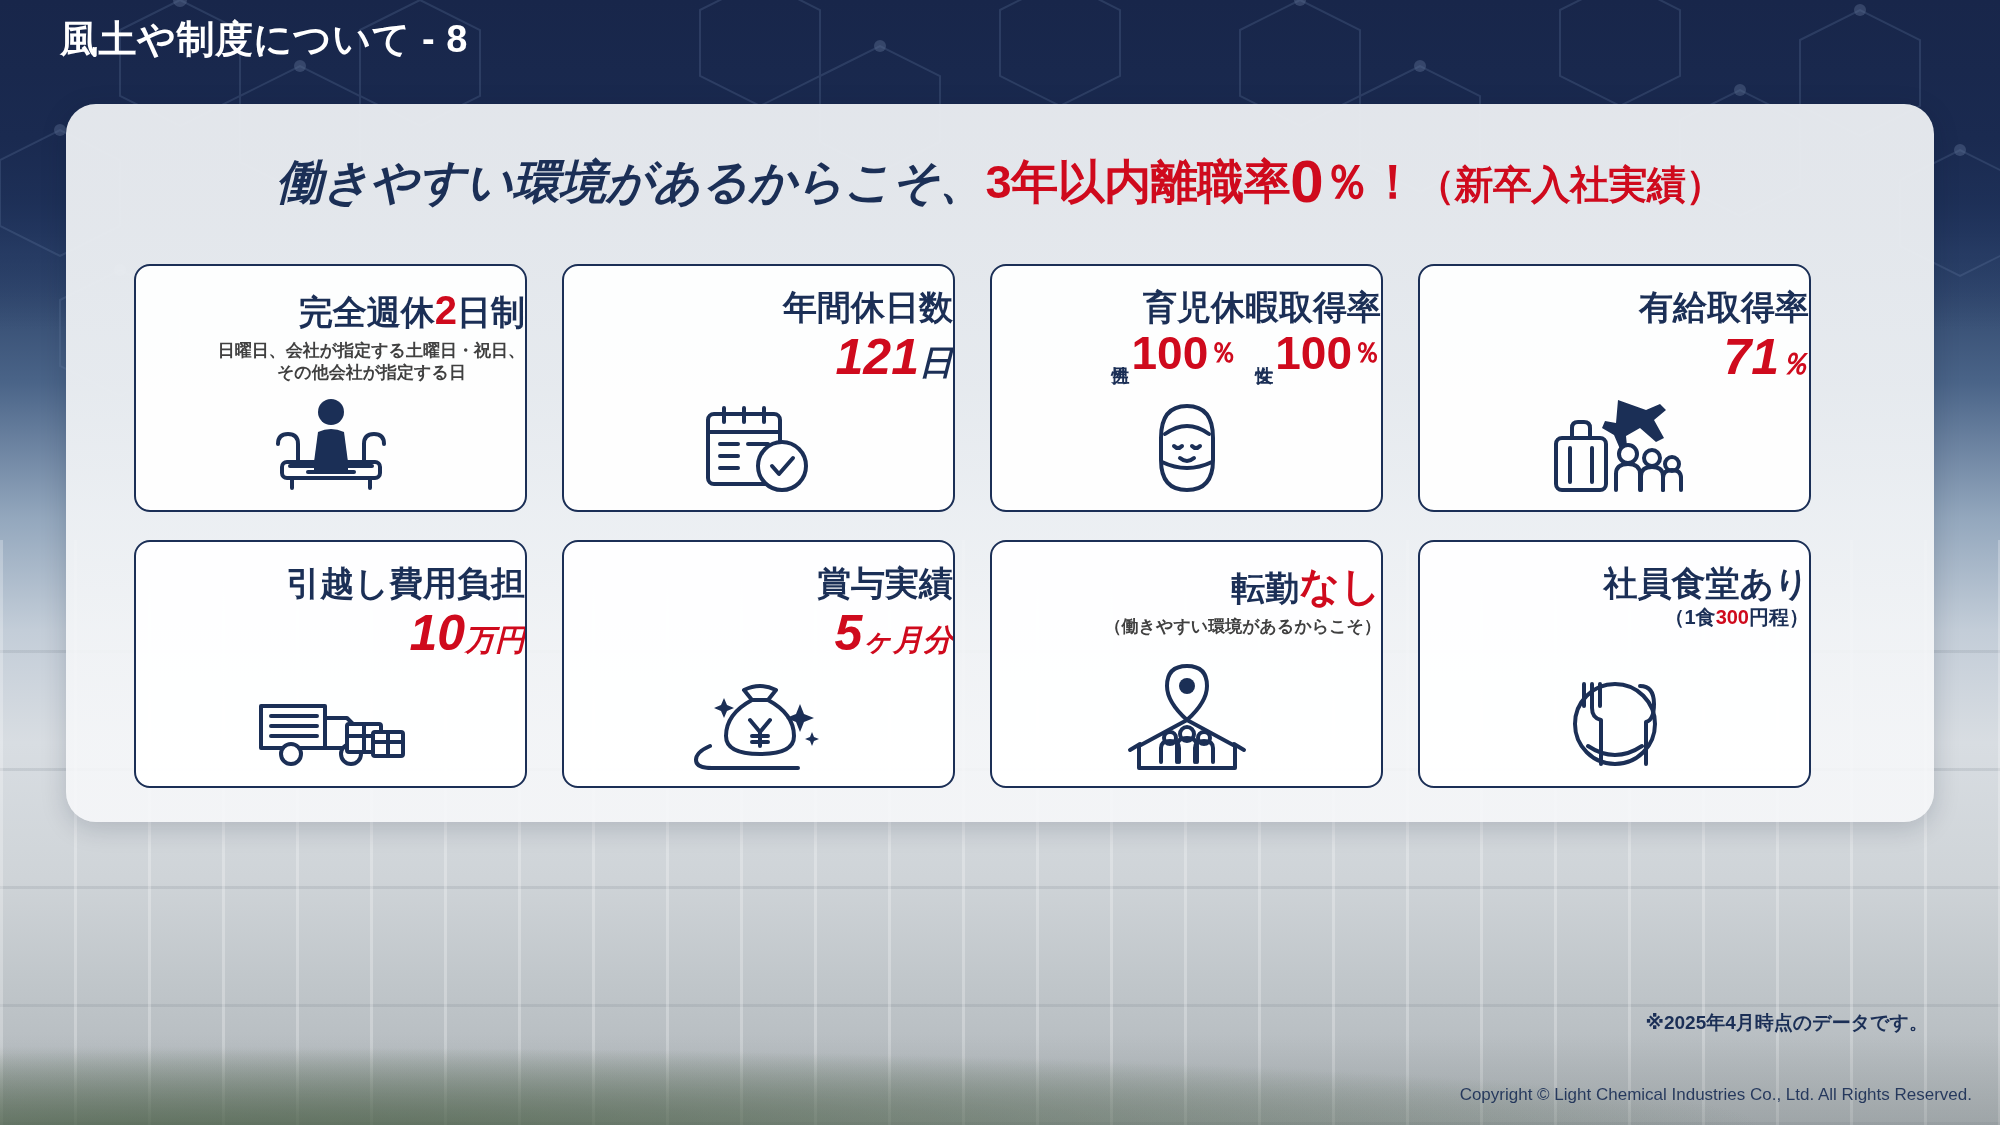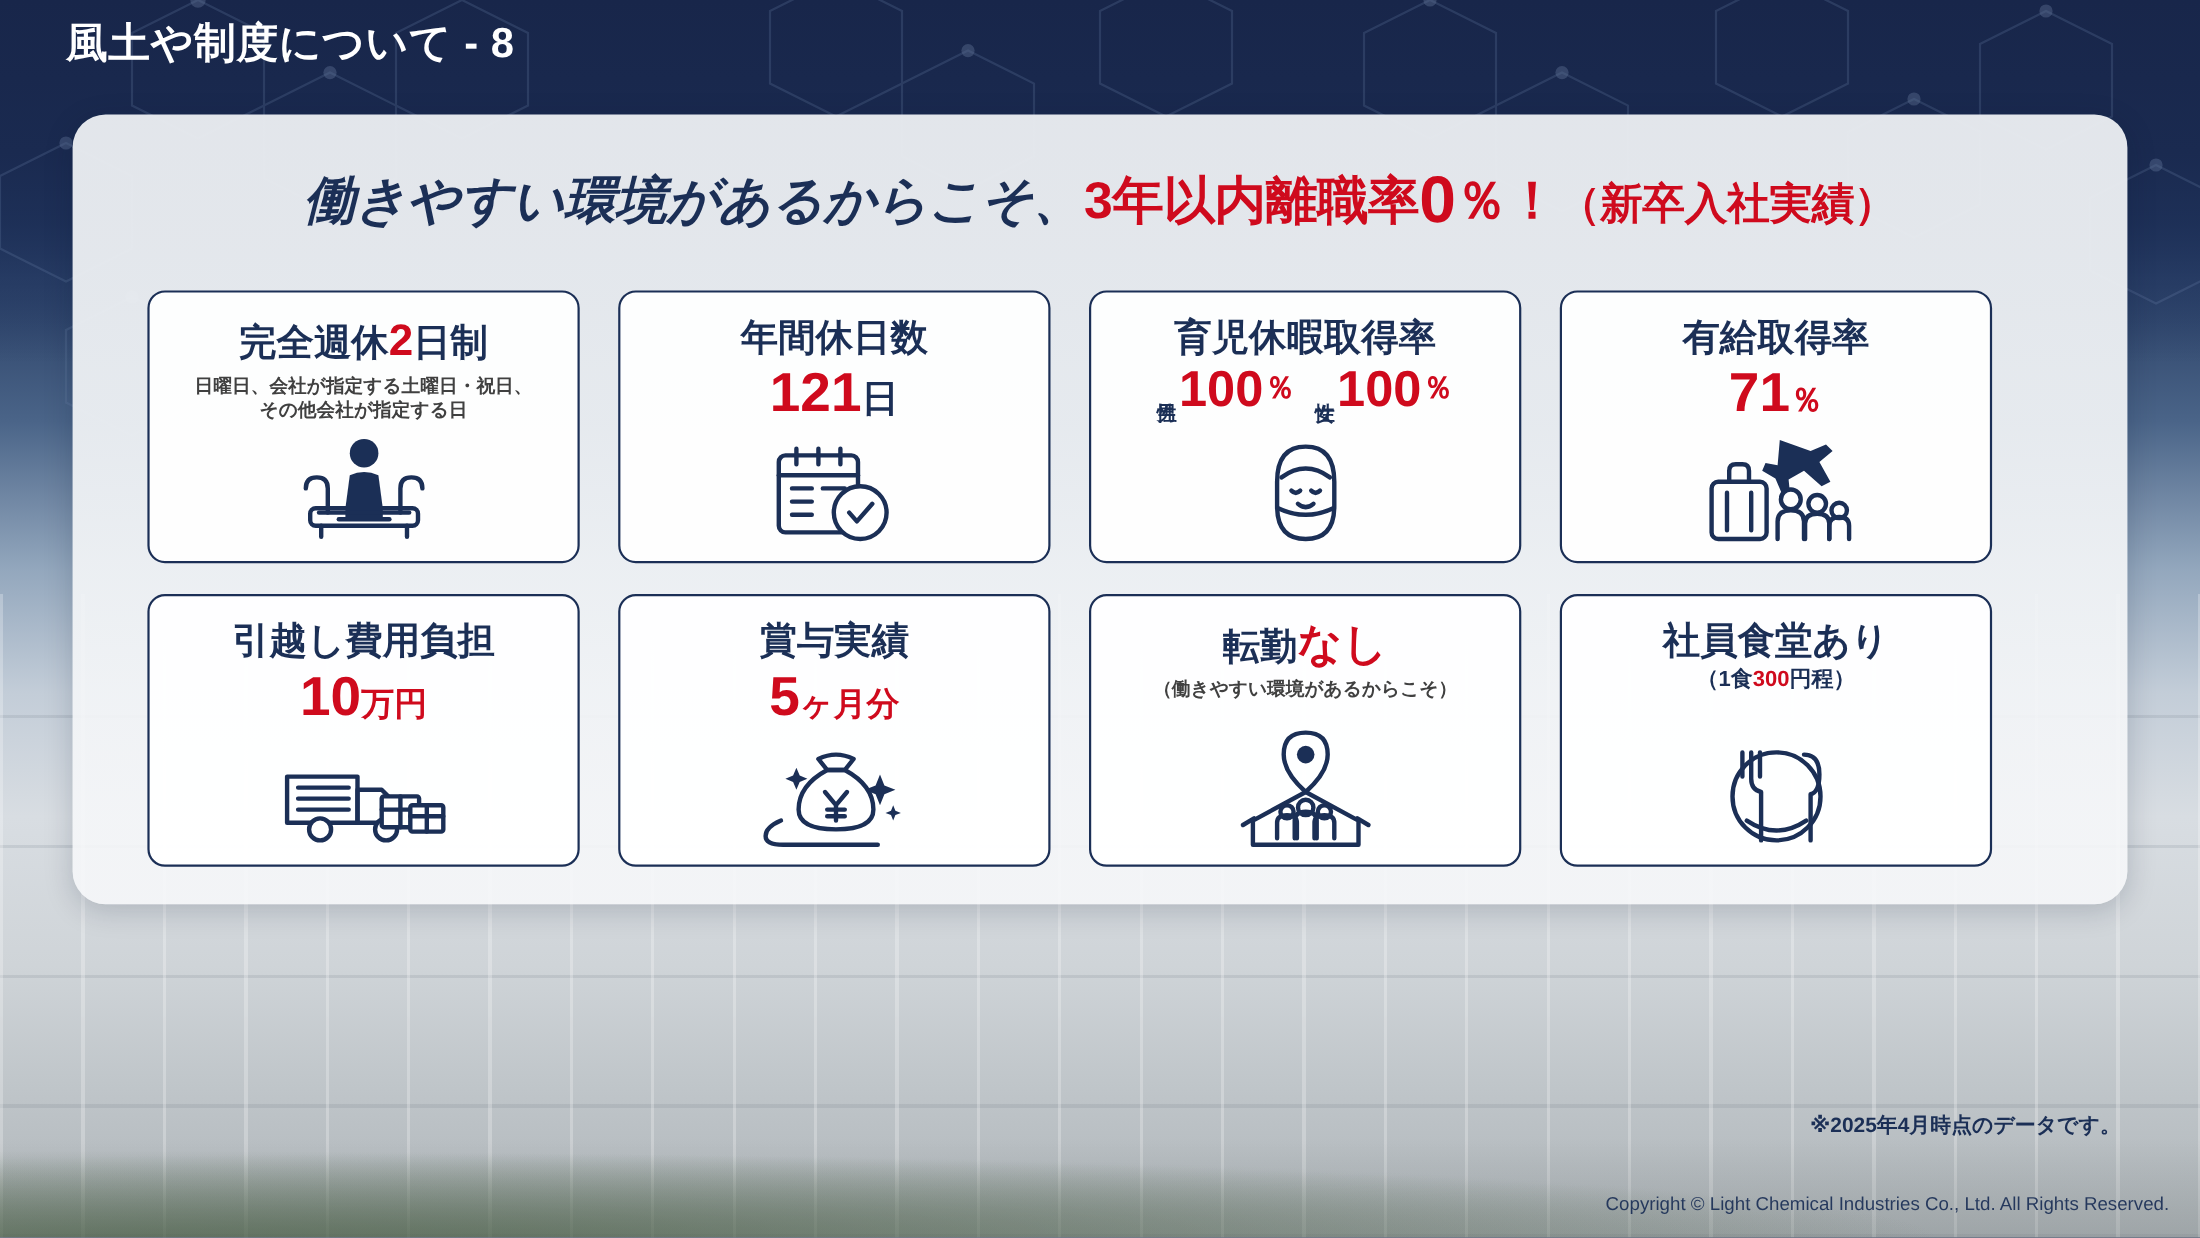--- a/index.html
+++ b/index.html
@@ -148,21 +148,21 @@
     row-gap: 28px;
   }
 
   .card {
     position: relative;
     border: 2px solid #1b2f56;
     border-radius: 16px;
     background: rgba(255,255,255,0.93);
     display: flex;
     flex-direction: column;
-    align-items: center;
+    align-items: flex-end;
     padding-top: 22px;
     overflow: hidden;
   }
 
   .card-title {
     color: #1b2f56;
     font-weight: bold;
     font-size: 34px;
     line-height: 1.12;
     text-align: center;
@@ -181,20 +181,21 @@
   }
 
   .card-value {
     margin-top: 4px;
     color: #cf0a1d;
     font-weight: bold;
     font-size: 50px;
     line-height: 1.1;
     text-align: center;
     white-space: nowrap;
+    font-style: italic;
   }
   .card-value .unit-nv { color: #1b2f56; font-size: 34px; }
   .card-value .unit-rd { color: #cf0a1d; font-size: 30px; }
 
   .card-note {
     color: #1b2f56;
     font-size: 20px;
     font-weight: bold;
     margin-top: 2px;
     text-align: center;

